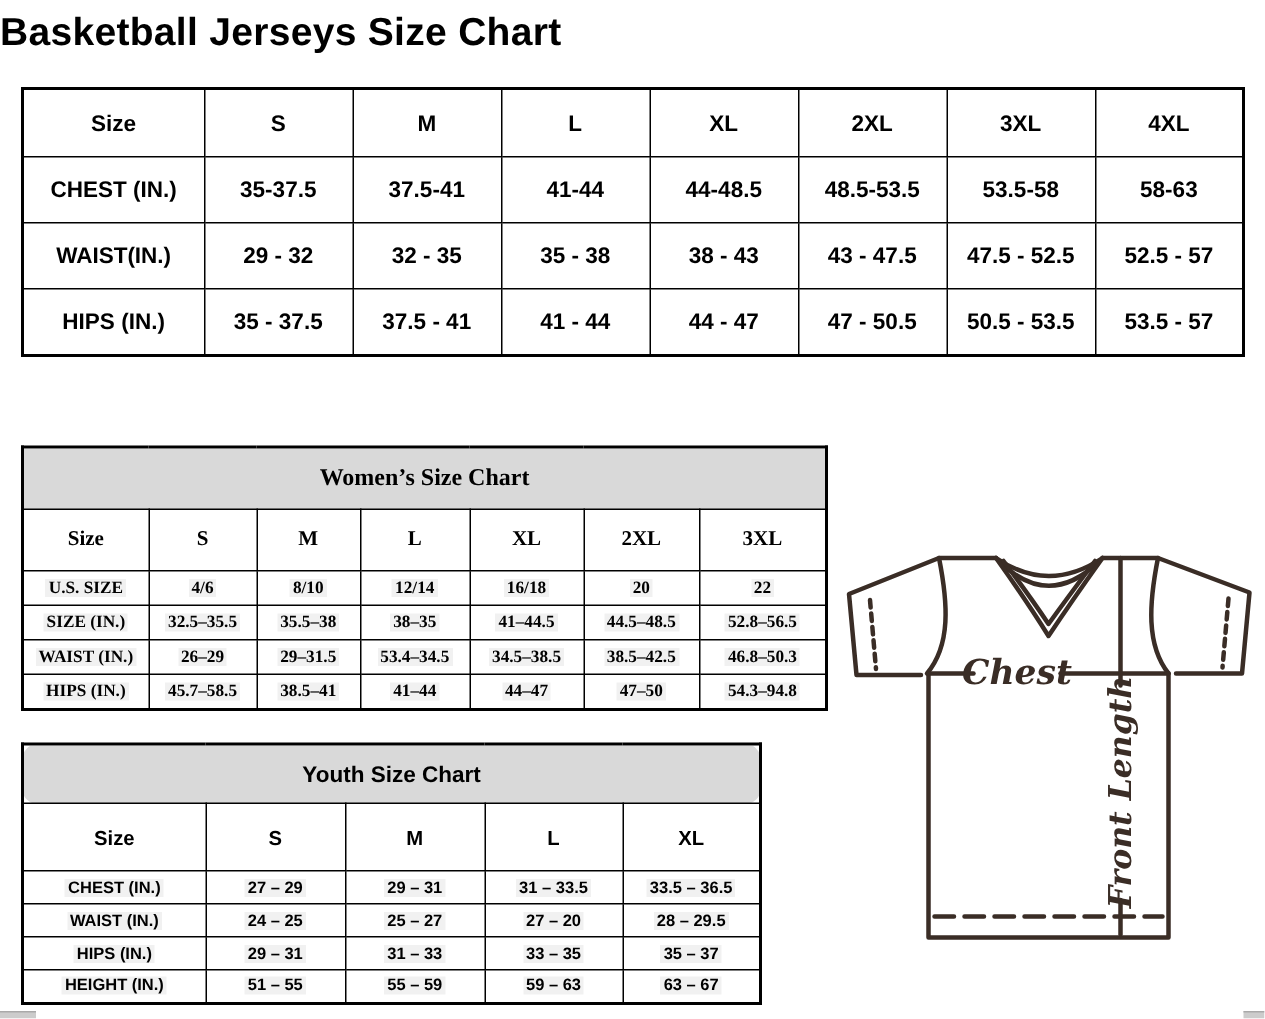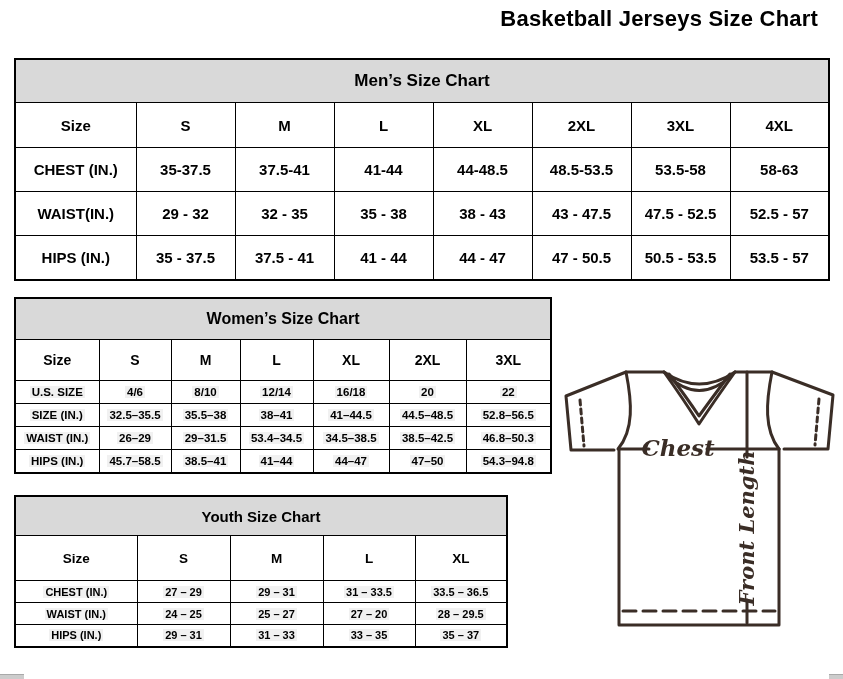--- a/index.html
+++ b/index.html
@@ -1,47 +1,47 @@
 <!DOCTYPE html>
 <html><head>
 <meta charset="utf-8">
 <style>
   html,body { margin:0; padding:0; }
   body {
     width:843px; height:679px; background:#ffffff; position:relative;
     overflow:hidden; font-family:"Liberation Sans", sans-serif; color:#000;
   }
   .page-title {
-    position:absolute; top:6px; left:12px; width:806px; text-align:right;
-    font-size:22px; font-weight:bold; letter-spacing:0.2px;
+    position:absolute; top:6px; left:0; width:806px; text-align:left;
+    font-size:26px; font-weight:bold; letter-spacing:0.2px;
   }
   table.sc {
     position:absolute; border-collapse:collapse; table-layout:fixed;
     background:#fff; border:2px solid #000;
   }
   table.sc th, table.sc td {
     border:1px solid #000; text-align:center; vertical-align:middle;
     font-weight:bold; padding:0; overflow:hidden; white-space:nowrap;
   }
   tr.band th { background:#d9d9d9; }
   
   #men { left:14px; top:58px; width:815px; }
   #men tr.band th  { height:42px; font-size:17px; }
   #men tr.cols th  { height:44px; font-size:15px; }
   #men tbody tr    { height:44px; }
   #men tbody th, #men tbody td { font-size:15px; }
   
-  #women { left:14px; top:297px; width:536px; }
+  #women { left:14px; top:297px; width:536px;font-family:Liberation Serif, serif; }
   #women tr.band th { height:40px; font-size:16px; }
   #women tr.cols th { height:40px; font-size:14px; }
   #women tbody tr   { height:23px;margin-top:32px; }
   #women tbody th, #women tbody td { font-size:11.5px; }
   
   #youth { left:14px; top:495px; width:492px; }
-  #youth tr.band th { height:38px; font-size:15px; }
+  #youth tr.band th { height:38px; font-size:15px;border-radius:10px; }
   #youth tr.cols th { height:44px; font-size:13.5px; }
   #youth tbody tr   { height:22px; }
   #youth tbody th, #youth tbody td { font-size:11px; }
   .hl { background:#f1f1f1; padding:0 2px; }
   #jersey { position:absolute; left:556px; top:360px; }
   .frag { position:absolute; height:4px; background:#cccccc; border-top:1px solid #a9a9a9; }
   #frag-left  { left:0;   top:674px; width:24px; }
   #frag-right { left:829px; top:674px; width:14px; }
 </style>
 </head>
@@ -54,23 +54,20 @@
     <col style="width:121px">
       <col style="width:99px">
       <col style="width:99px">
       <col style="width:99px">
     <col style="width:99px">
       <col style="width:99px">
       <col style="width:99px">
       <col style="width:99px">
   </colgroup>
   <thead>
-    <tr class="band">
-      <th colspan="8">Men’s Size Chart</th>
-    </tr>
     <tr class="cols">
       <th>Size</th>
       <th>S</th>
       <th>M</th>
       <th>L</th>
       <th>XL</th>
       <th>2XL</th>
       <th>3XL</th>
       <th>4XL</th>
     </tr>
@@ -140,21 +137,21 @@
       <td><span class="hl">8/10</span></td>
       <td><span class="hl">12/14</span></td>
       <td><span class="hl">16/18</span></td>
       <td><span class="hl">20</span></td>
       <td><span class="hl">22</span></td>
     </tr>
     <tr>
       <th><span class="hl">SIZE (IN.)</span></th>
       <td><span class="hl">32.5–35.5</span></td>
       <td><span class="hl">35.5–38</span></td>
-      <td><span class="hl">38–41</span></td>
+      <td><span class="hl">38–35</span></td>
       <td><span class="hl">41–44.5</span></td>
       <td><span class="hl">44.5–48.5</span></td>
       <td><span class="hl">52.8–56.5</span></td>
     </tr>
     <tr>
       <th><span class="hl">WAIST (IN.)</span></th>
       <td><span class="hl">26–29</span></td>
       <td><span class="hl">29–31.5</span></td>
       <td><span class="hl">53.4–34.5</span></td>
       <td><span class="hl">34.5–38.5</span></td>
@@ -208,20 +205,27 @@
       <td><span class="hl">27 – 20</span></td>
       <td><span class="hl">28 – 29.5</span></td>
     </tr>
     <tr>
       <th><span class="hl">HIPS (IN.)</span></th>
       <td><span class="hl">29 – 31</span></td>
       <td><span class="hl">31 – 33</span></td>
       <td><span class="hl">33 – 35</span></td>
       <td><span class="hl">35 – 37</span></td>
     </tr>
+    <tr>
+      <th><span class="hl">HEIGHT (IN.)</span></th>
+      <td><span class="hl">51 – 55</span></td>
+      <td><span class="hl">55 – 59</span></td>
+      <td><span class="hl">59 – 63</span></td>
+      <td><span class="hl">63 – 67</span></td>
+    </tr>
   </tbody>
 </table>
 
 <svg id="jersey" width="287" height="319" viewBox="0 0 287 319" xmlns="http://www.w3.org/2000/svg">
   <g fill="none" stroke="#3a2d26" stroke-width="3" stroke-linejoin="round" stroke-linecap="round">
 
     <path d="M108,12 L70,12 L10,36 L15,90 L58,90"></path>
 
     <path d="M70,12 C76,42 78,70 62,89"></path>
 

